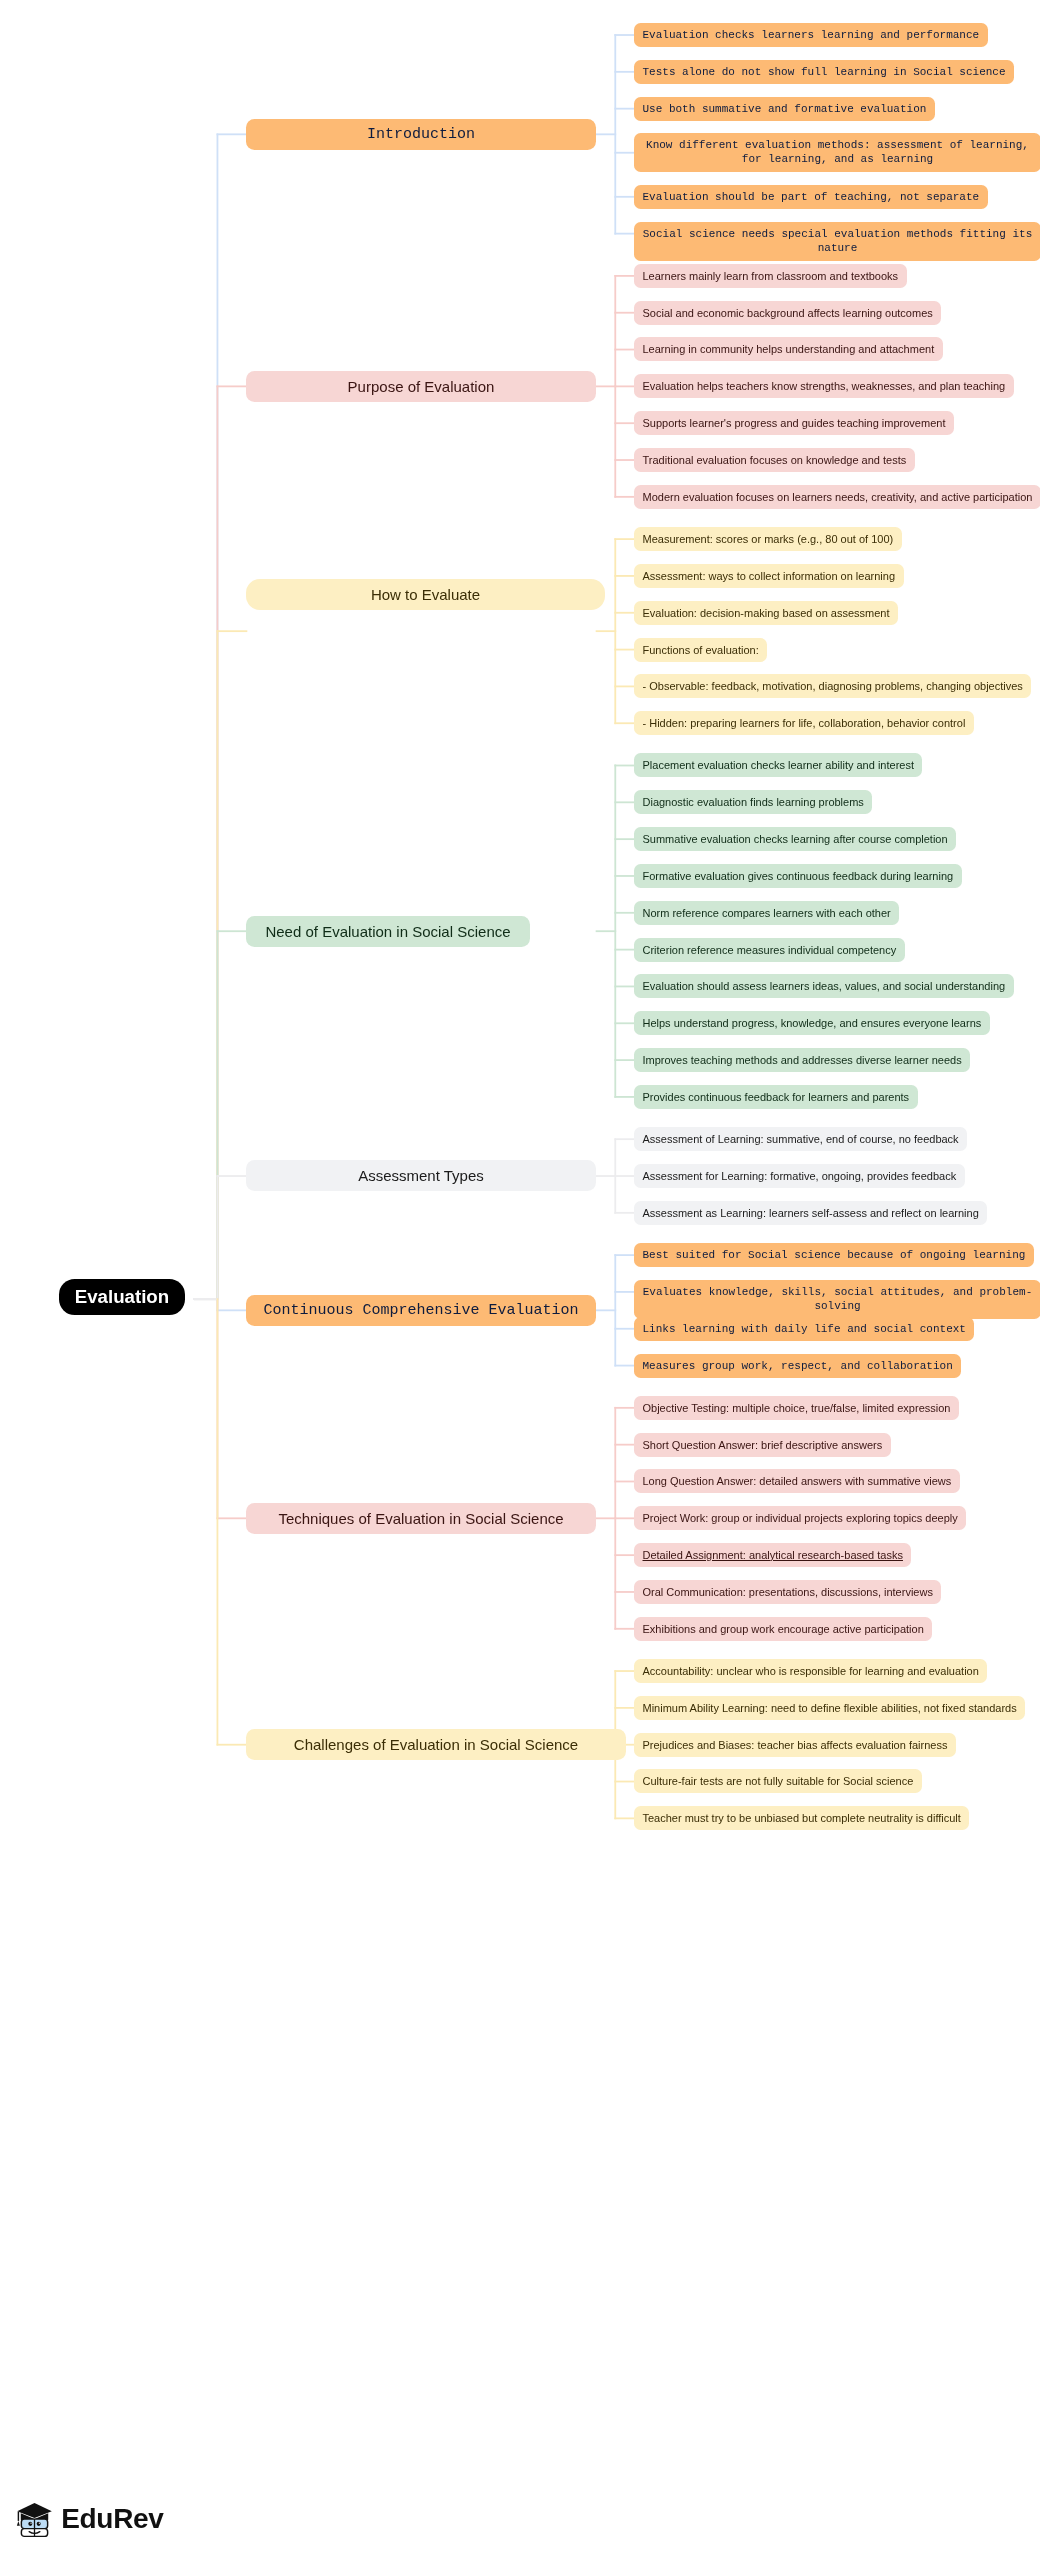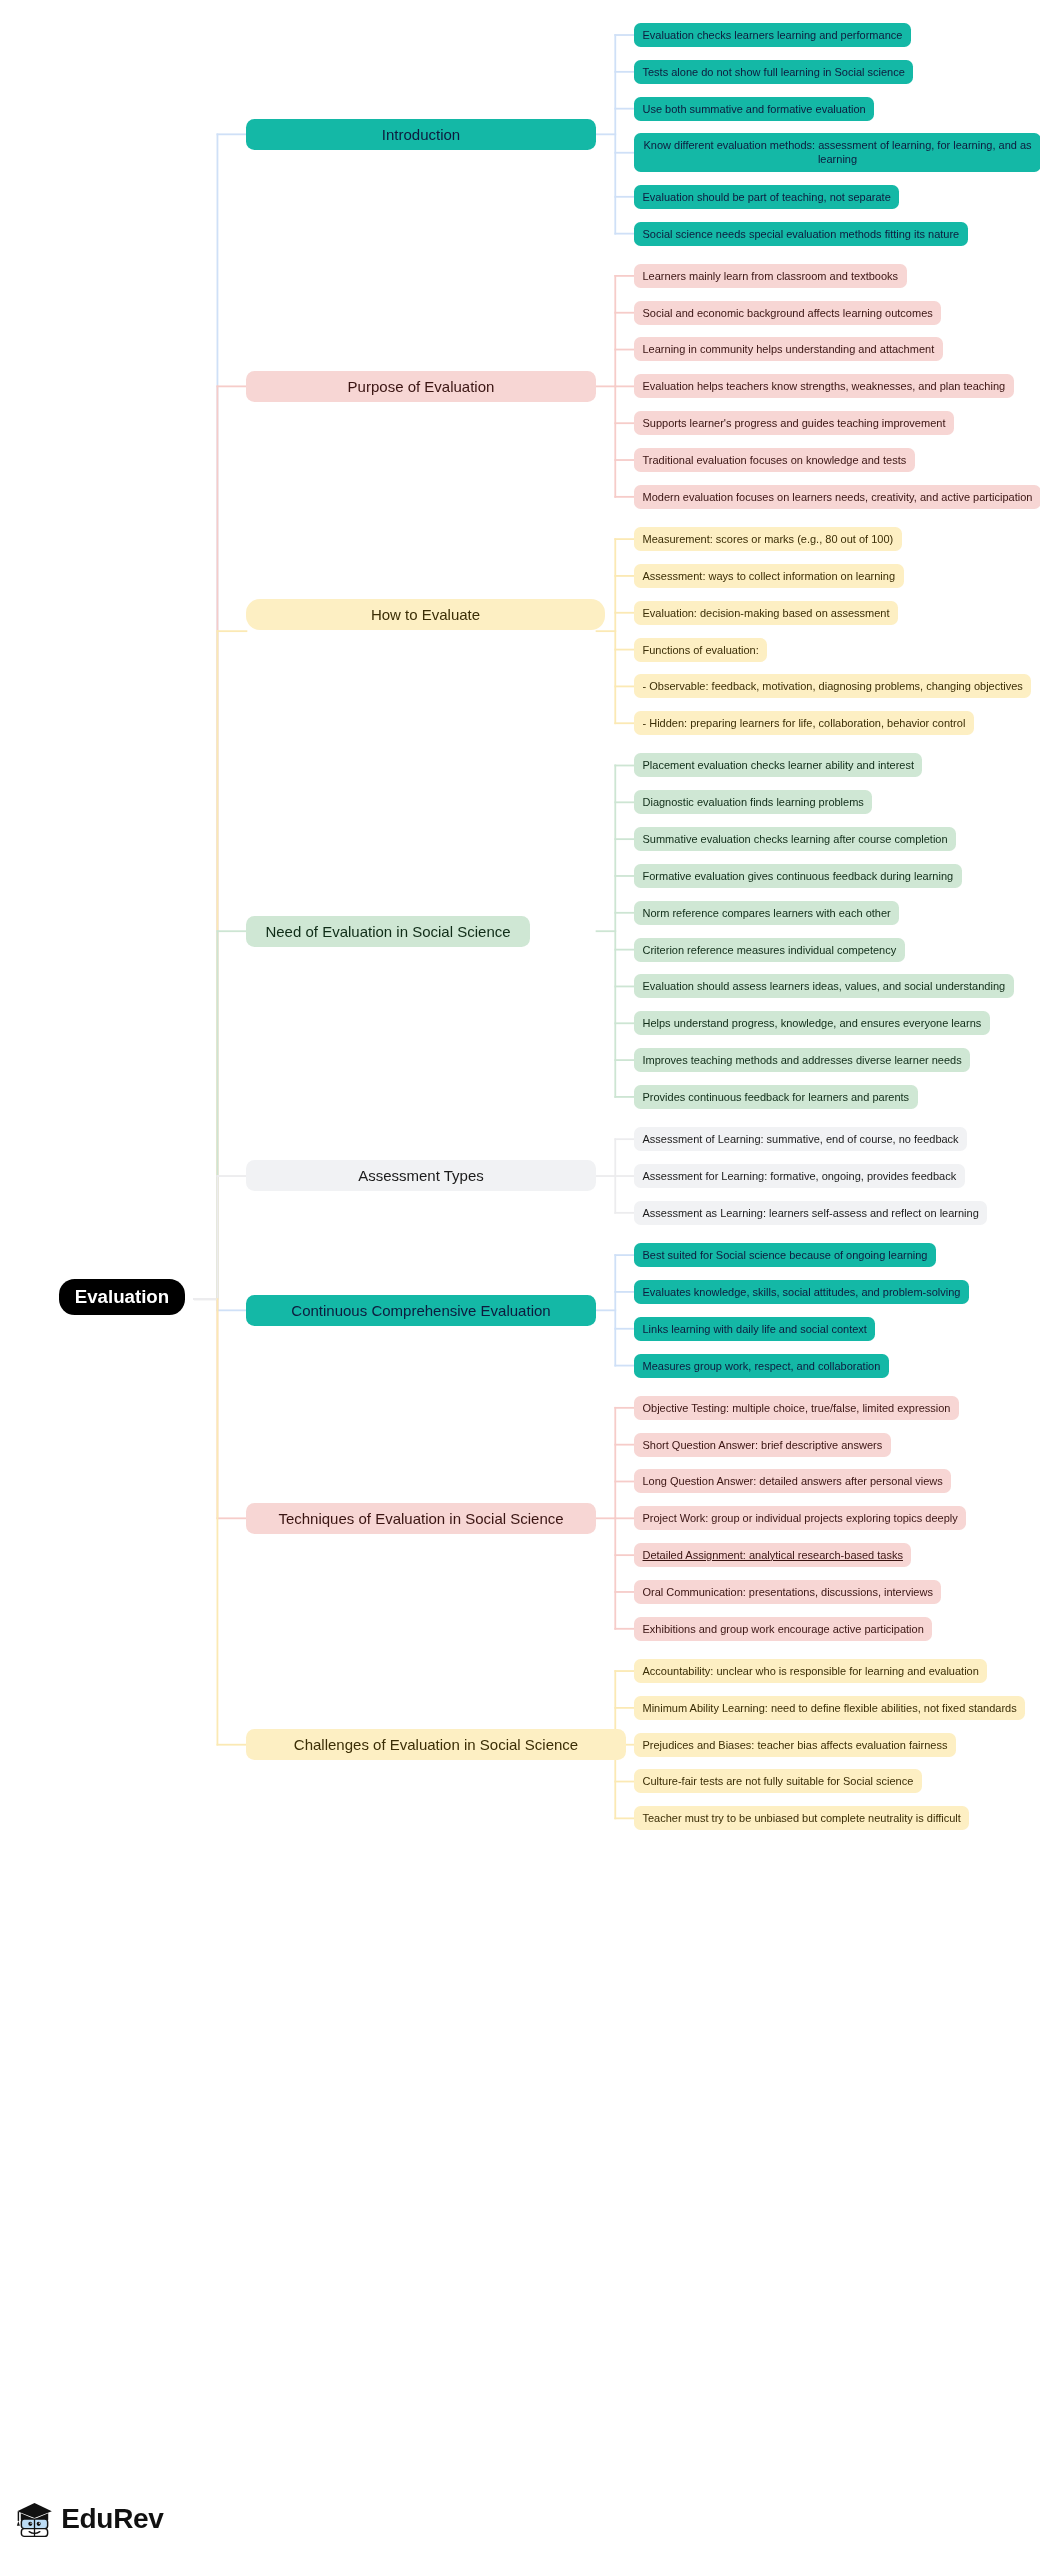--- a/index.html
+++ b/index.html
@@ -64,21 +64,21 @@
     font-size: 11px;
     line-height: 1.32;
     text-align: center;
     display: flex;
     align-items: center;
     justify-content: center;
     padding: 4.8px 8.5px;
   }
 
   
-  .c-blue   { background: #14b8a6; color: #0d1b3e; }
+  .c-blue   { background: #fdba74; color: #0d1b3e; font-family: Liberation Mono, monospace; }
   .c-pink   { background: #f7d6d4; color: #3a1412; }
   .c-yellow { background: #fdefc3; color: #3b2e06; }
   .c-green  { background: #cfe7d4; color: #0f2c17; }
   .c-gray   { background: #f1f2f4; color: #1b1b1b; }
 
   
   .logo {
     position: absolute;
     left: 15.7px;
     top: 2499px;
@@ -207,21 +207,21 @@
       <div class="leaf-node c-pink" style="left: 634px; max-width: 411px; top: 411px;">Supports learner's progress and guides teaching improvement</div>
       <div class="leaf-node c-pink" style="left: 634px; max-width: 411px; top: 448px;">Traditional evaluation focuses on knowledge and tests</div>
       <div class="leaf-node c-pink" style="left: 634px; max-width: 411px; top: 485px;">Modern evaluation focuses on learners needs, creativity, and active participation</div>
       <div class="branch-node c-pink" style="left: 246px; width: 350px; top: 371px;">Purpose of Evaluation</div>
       <div class="leaf-node c-yellow" style="left: 634px; max-width: 411px; top: 527px;">Measurement: scores or marks (e.g., 80 out of 100)</div>
       <div class="leaf-node c-yellow" style="left: 634px; max-width: 411px; top: 564px;">Assessment: ways to collect information on learning</div>
       <div class="leaf-node c-yellow" style="left: 634px; max-width: 411px; top: 601px;">Evaluation: decision-making based on assessment</div>
       <div class="leaf-node c-yellow" style="left: 634px; max-width: 411px; top: 638px;">Functions of evaluation:</div>
       <div class="leaf-node c-yellow" style="left: 634px; max-width: 411px; top: 674px;">- Observable: feedback, motivation, diagnosing problems, changing objectives</div>
       <div class="leaf-node c-yellow" style="left: 634px; max-width: 411px; top: 711px;">- Hidden: preparing learners for life, collaboration, behavior control</div>
-      <div class="branch-node c-yellow" style="left: 246px; width: 359px; top: 599px; border-radius: 14px;">How to Evaluate</div>
+      <div class="branch-node c-yellow" style="left: 246px; width: 359px; top: 579px; border-radius: 14px;">How to Evaluate</div>
       <div class="leaf-node c-green" style="left: 634px; max-width: 411px; top: 753px;">Placement evaluation checks learner ability and interest</div>
       <div class="leaf-node c-green" style="left: 634px; max-width: 411px; top: 790px;">Diagnostic evaluation finds learning problems</div>
       <div class="leaf-node c-green" style="left: 634px; max-width: 411px; top: 827px;">Summative evaluation checks learning after course completion</div>
       <div class="leaf-node c-green" style="left: 634px; max-width: 411px; top: 864px;">Formative evaluation gives continuous feedback during learning</div>
       <div class="leaf-node c-green" style="left: 634px; max-width: 411px; top: 901px;">Norm reference compares learners with each other</div>
       <div class="leaf-node c-green" style="left: 634px; max-width: 411px; top: 938px;">Criterion reference measures individual competency</div>
       <div class="leaf-node c-green" style="left: 634px; max-width: 411px; top: 974px;">Evaluation should assess learners ideas, values, and social understanding</div>
       <div class="leaf-node c-green" style="left: 634px; max-width: 411px; top: 1011px;">Helps understand progress, knowledge, and ensures everyone learns</div>
       <div class="leaf-node c-green" style="left: 634px; max-width: 411px; top: 1048px;">Improves teaching methods and addresses diverse learner needs</div>
       <div class="leaf-node c-green" style="left: 634px; max-width: 411px; top: 1085px;">Provides continuous feedback for learners and parents</div>
@@ -230,21 +230,21 @@
       <div class="leaf-node c-gray" style="left: 634px; max-width: 411px; top: 1164px;">Assessment for Learning: formative, ongoing, provides feedback</div>
       <div class="leaf-node c-gray" style="left: 634px; max-width: 411px; top: 1201px;">Assessment as Learning: learners self-assess and reflect on learning</div>
       <div class="branch-node c-gray" style="left: 246px; width: 350px; top: 1160px;">Assessment Types</div>
       <div class="leaf-node c-blue" style="left: 634px; max-width: 411px; top: 1243px;">Best suited for Social science because of ongoing learning</div>
       <div class="leaf-node c-blue" style="left: 634px; max-width: 411px; top: 1280px;">Evaluates knowledge, skills, social attitudes, and problem-solving</div>
       <div class="leaf-node c-blue" style="left: 634px; max-width: 411px; top: 1317px;">Links learning with daily life and social context</div>
       <div class="leaf-node c-blue" style="left: 634px; max-width: 411px; top: 1354px;">Measures group work, respect, and collaboration</div>
       <div class="branch-node c-blue" style="left: 246px; width: 350px; top: 1295px;">Continuous Comprehensive Evaluation</div>
       <div class="leaf-node c-pink" style="left: 634px; max-width: 411px; top: 1396px;">Objective Testing: multiple choice, true/false, limited expression</div>
       <div class="leaf-node c-pink" style="left: 634px; max-width: 411px; top: 1433px;">Short Question Answer: brief descriptive answers</div>
-      <div class="leaf-node c-pink" style="left: 634px; max-width: 411px; top: 1469px;">Long Question Answer: detailed answers after personal views</div>
+      <div class="leaf-node c-pink" style="left: 634px; max-width: 411px; top: 1469px;">Long Question Answer: detailed answers with summative views</div>
       <div class="leaf-node c-pink" style="left: 634px; max-width: 411px; top: 1506px;">Project Work: group or individual projects exploring topics deeply</div>
       <div class="leaf-node c-pink" style="left: 634px; max-width: 411px; top: 1543px; text-decoration: underline;">Detailed Assignment: analytical research-based tasks</div>
       <div class="leaf-node c-pink" style="left: 634px; max-width: 411px; top: 1580px;">Oral Communication: presentations, discussions, interviews</div>
       <div class="leaf-node c-pink" style="left: 634px; max-width: 411px; top: 1617px;">Exhibitions and group work encourage active participation</div>
       <div class="branch-node c-pink" style="left: 246px; width: 350px; top: 1503px;">Techniques of Evaluation in Social Science</div>
       <div class="leaf-node c-yellow" style="left: 634px; max-width: 411px; top: 1659px;">Accountability: unclear who is responsible for learning and evaluation</div>
       <div class="leaf-node c-yellow" style="left: 634px; max-width: 411px; top: 1696px;">Minimum Ability Learning: need to define flexible abilities, not fixed standards</div>
       <div class="leaf-node c-yellow" style="left: 634px; max-width: 411px; top: 1733px;">Prejudices and Biases: teacher bias affects evaluation fairness</div>
       <div class="leaf-node c-yellow" style="left: 634px; max-width: 411px; top: 1769px;">Culture-fair tests are not fully suitable for Social science</div>
       <div class="leaf-node c-yellow" style="left: 634px; max-width: 411px; top: 1806px;">Teacher must try to be unbiased but complete neutrality is difficult</div>

